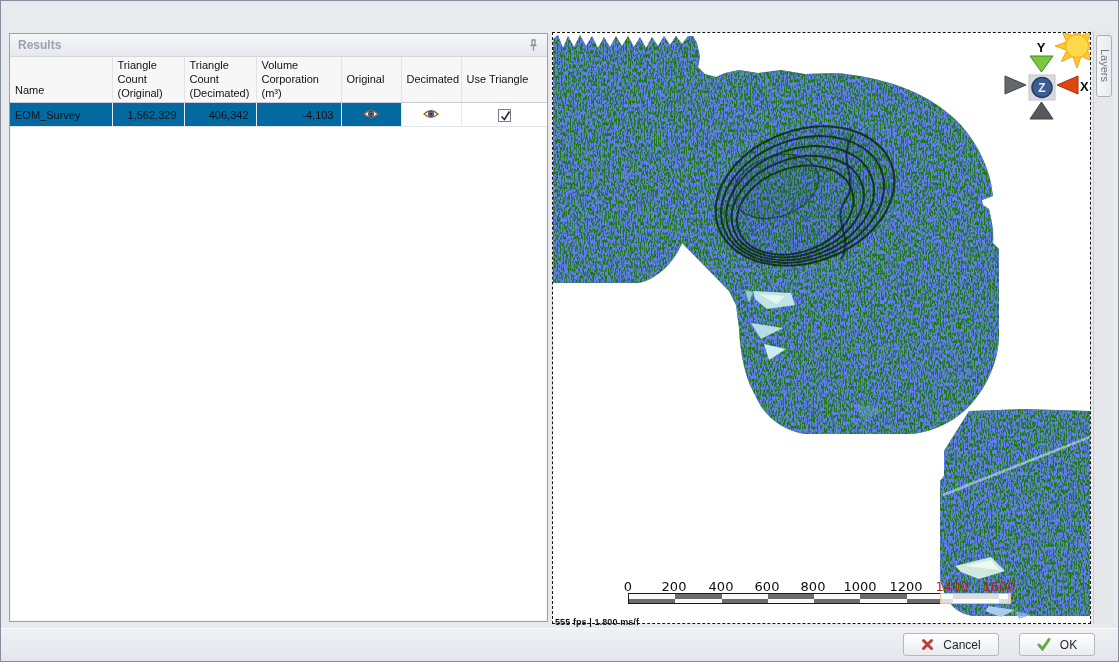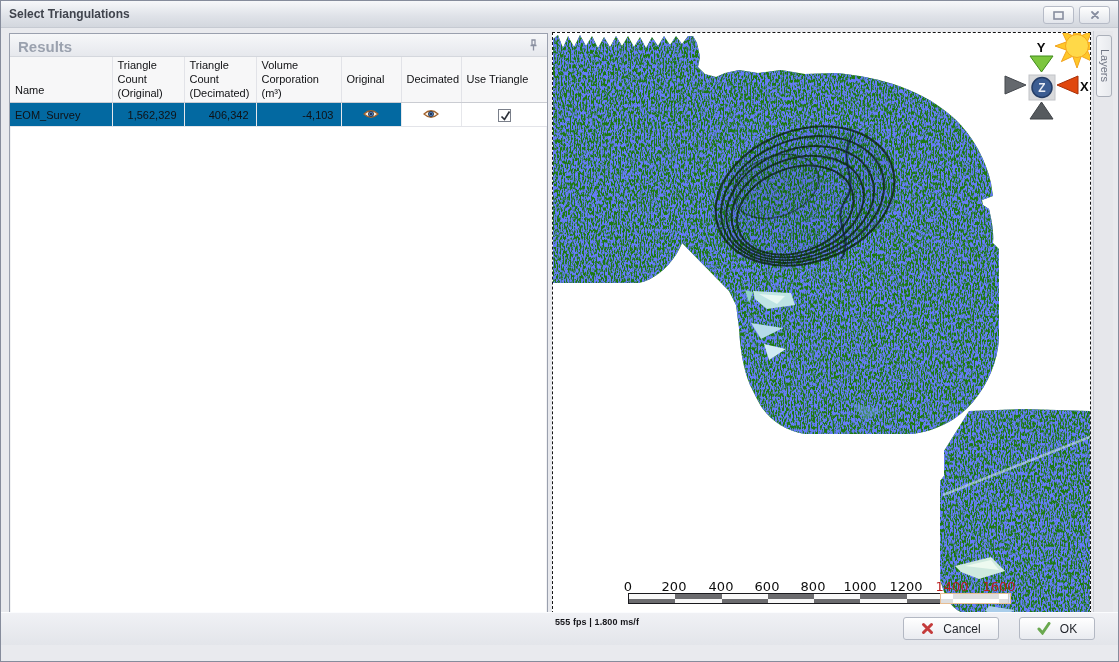--- a/index.html
+++ b/index.html
@@ -18,21 +18,21 @@
             border-radius:3px; background:linear-gradient(#fefefe,#e2e5eb);
             display:flex; align-items:center; justify-content:center; }
   #btn-max { right:44px; } #btn-close { right:8px; }
 
   
   .left-panel { position:absolute; left:8px; top:32px; width:539px; height:589px;
                 background:#fff; border:1px solid #9aa0ae;
                 box-shadow:inset 0 0 0 1px #f2f3f5; }
   .results-header { height:23px; background:linear-gradient(#f6f7f9,#e6e8ed);
                     border-bottom:1px solid #d4d7dd; position:relative; }
-  .results-title { font-size:15px; font-weight:bold; color:#9aa1ae; padding:4px 0 0 8px; display:block; }
+  .results-title { font-size:12px; font-weight:bold; color:#9aa1ae; padding:4px 0 0 8px; display:block; }
   .pin { position:absolute; right:7px; top:5px; width:12px; height:13px; }
 
   table.tbl { border-collapse:collapse; table-layout:fixed; width:537px; font-size:11px; color:#101114; }
   .tbl th { background:#f7f7f8; border-right:1px solid #e2e3e8; border-bottom:1px solid #caccd2;
             font-weight:normal; text-align:left; padding:2px 5px; height:43px;
             vertical-align:middle; line-height:1.25; }
   .tbl th.vb { vertical-align:bottom; padding-bottom:5px; }
   .tbl th:last-child, .tbl td:last-child { border-right:none; }
   .tbl td { border-right:1px solid #e6e7eb; border-bottom:1px solid #e3e4e9;
             height:24px; padding:2px 5px; background:#0369a1; }
@@ -65,46 +65,33 @@
 
   
   .layers-strip { position:absolute; left:1092px; top:30px; width:20px; height:593px;
                   background:#e6e7eb; border-left:1px solid #c9ccd3; }
   .layers-tab { position:absolute; top:4px; left:2px; width:16px; height:62px;
                 background:linear-gradient(90deg,#f5f6f8,#e8eaee); border:1px solid #abb0ba;
                 border-radius:3px; writing-mode:vertical-rl; text-align:center;
                 font-size:11px; color:#707684; }
 
   
-  .bottombar { position:absolute; left:0; right:0; bottom:16px; height:33px;
+  .bottombar { position:absolute; left:0; right:0; bottom:0; height:33px;
                background:linear-gradient(#f0f1f5,#e3e5ea); border-top:1px solid #fbfcfe;margin-top:36px; }
   .btn { position:absolute; top:4px; height:23px; border:1px solid #b3b8c3; border-radius:3px;
          background:linear-gradient(#ffffff,#e9ebf0); font-size:12px; color:#1f2228;
          display:flex; align-items:center; justify-content:center; gap:9px;
          font-family:"Liberation Sans",sans-serif; }
   #btn-cancel { right:119px; width:96px; } #btn-ok { right:23px; width:76px; }
 </style>
 </head>
 <body>
 
 <div id="dialog">
 
-  <div class="titlebar">
-    <span class="title">Select Triangulations</span>
-    <div class="winbtn" id="btn-max">
-      <svg width="11" height="9">
-        <rect x="1" y="1" width="9" height="7" fill="none" stroke="#878e9f" stroke-width="1.6"></rect>
-      </svg>
-    </div>
-    <div class="winbtn" id="btn-close">
-      <svg width="10" height="10">
-        <path d="M2 2 L8 8 M8 2 L2 8" stroke="#878e9f" stroke-width="1.8" stroke-linecap="round"></path>
-      </svg>
-    </div>
-  </div>
 
   <div class="left-panel">
     <div class="results-header">
       <span class="results-title">Results</span>
       <svg class="pin" viewBox="0 0 12 13">
         <path d="M4 1 h3 v5 h-3 z M2.5 6.5 h6 M5.5 6.5 v5" fill="none" stroke="#8a90a0" stroke-width="1.3"></path>
       </svg>
     </div>
     <table class="tbl">
       <colgroup>

